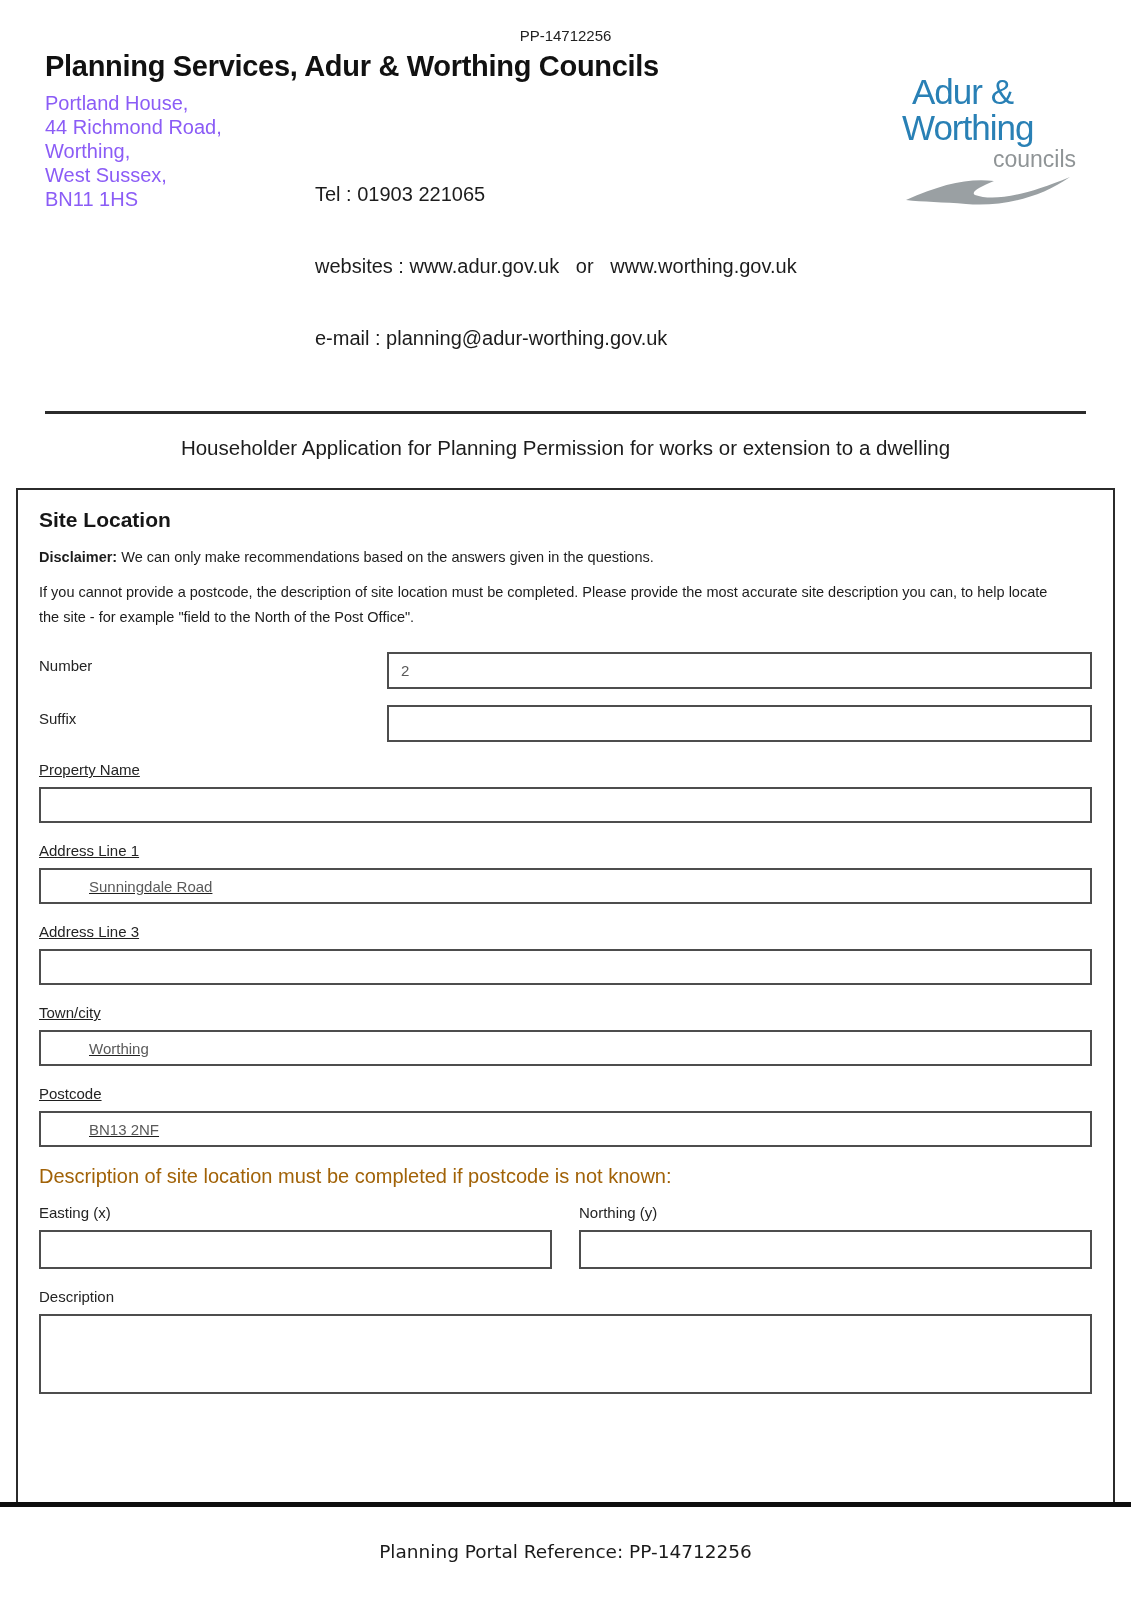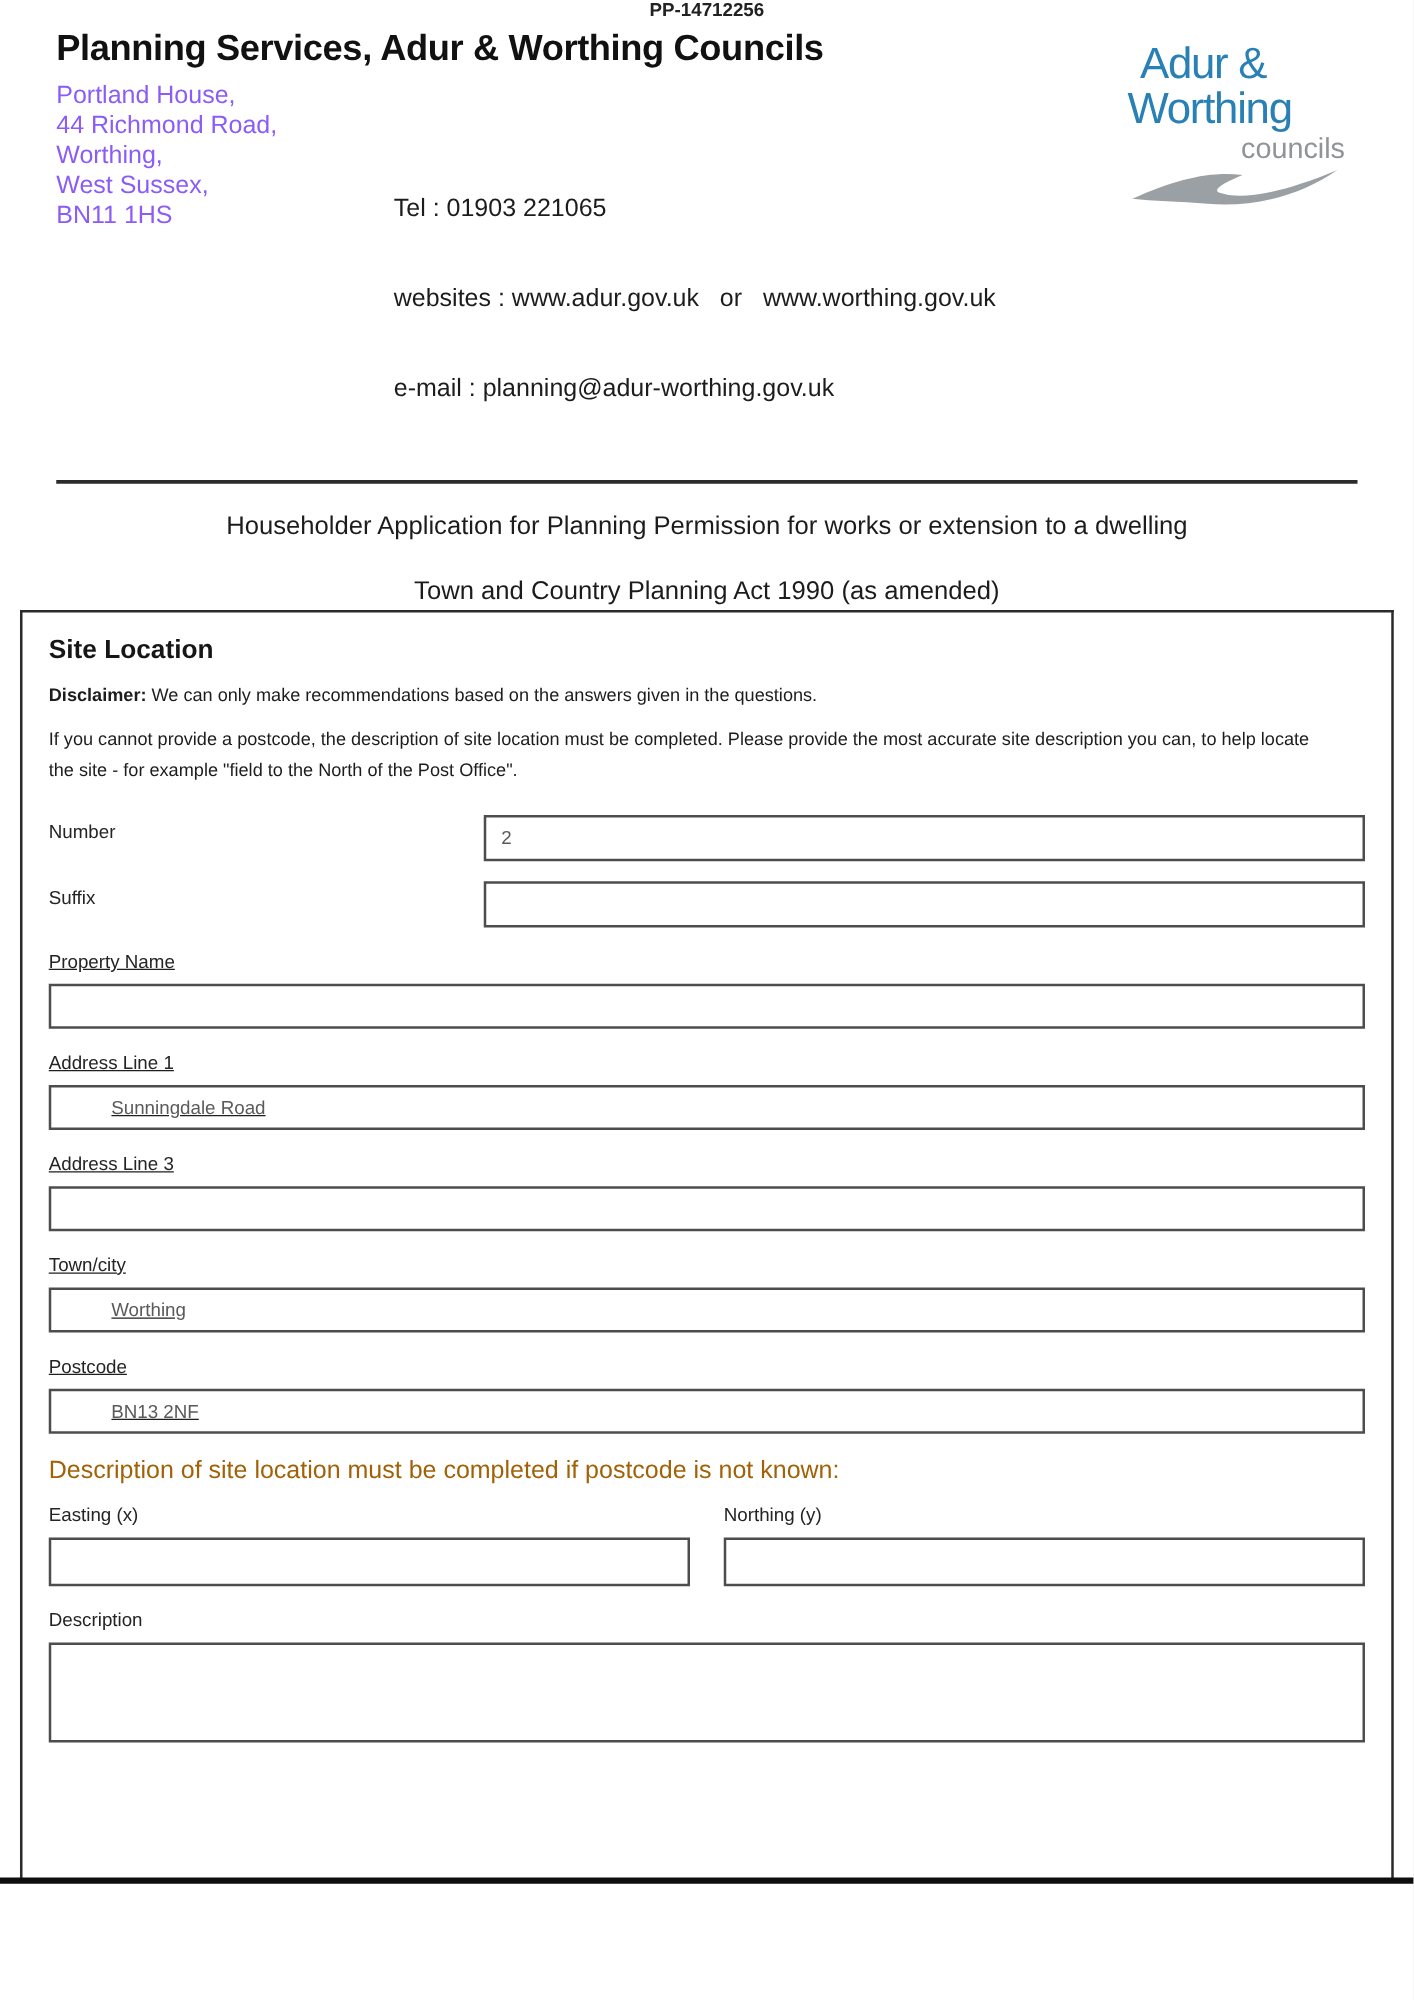--- a/index.html
+++ b/index.html
@@ -10,43 +10,44 @@
     height: 1600px;
     background: #ffffff;
     margin: 0 auto;
     font-family: "Liberation Sans", "DejaVu Sans", sans-serif;
     color: #1f1f1f;
     overflow: hidden;
   }
 
   
   .pp-ref-top {
+    padding-top: 27px;
     text-align: center;
     font-size: 15px;
-    font-weight: bold;
+    font-weight: normal;
     color: #222;
   }
 
   
   .header { position: relative; margin: 6px 45px 0 45px; }
   .header h1 {
     font-size: 29px;
     font-weight: bold;
     letter-spacing: -0.3px;
     color: #111;
   }
   .header-cols { display: flex; margin-top: 8px; }
   .addr-block { width: 270px; font-size: 20px; line-height: 24px; color: #8b5cf6; }
   .contact-block {
     font-size: 20px; line-height: 24px; color: #1c1c1c;
     padding-top: 43px; white-space: pre-wrap;
   }
 
   
-  .logo { position: absolute; right: -2px; top: 10px; width: 186px; }
+  .logo { position: absolute; right: -2px; top: 24px; width: 186px; }
   .logo-line1, .logo-line2 {
     font-size: 35px; line-height: 36px; letter-spacing: -1px;
     font-weight: normal;
   }
   .logo-line1 { padding-left: 10px; }
   .logo-line3 { font-size: 23px; line-height: 24px; text-align: right; padding-right: 12px; margin-top: 1px; }
   .logo-swoosh { display: block; margin-top: 3px; margin-left: 2px; }
 
   .divider { margin-top: 13px; height: 3px; background: #2b2b2b; }
 
@@ -216,14 +217,15 @@
       </div>
     </div>
 
     <div class="desc-field">
       <span class="field-label">Description</span>
       <textarea class="form-input" value="" style=""></textarea>
     </div>
   </div>
 
   <div class="footer-line"></div>
+  <div class="footer-text">Planning Portal Reference: PP-14712256</div>
 
 </div>
 
 </body></html>

